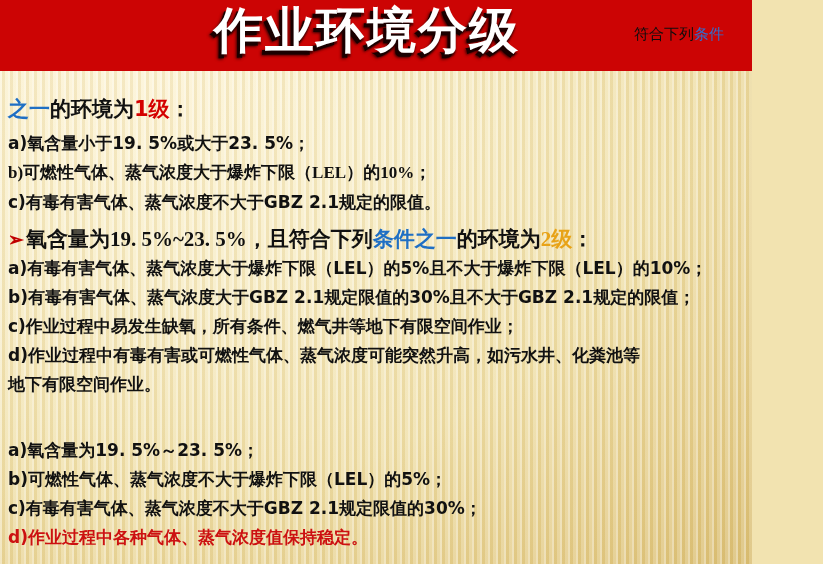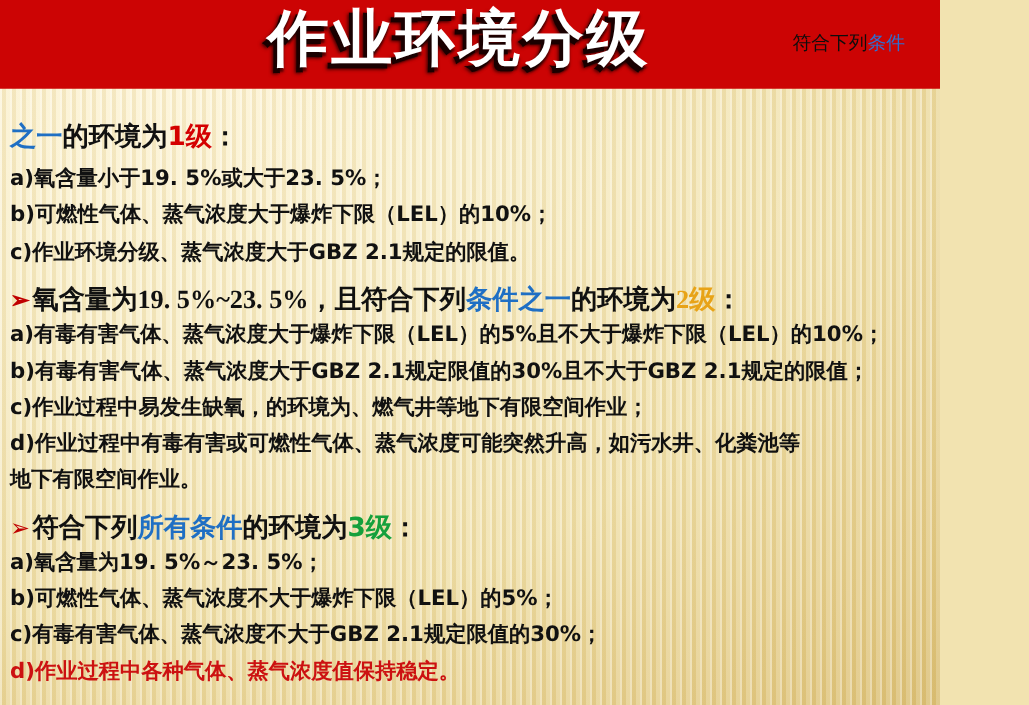--- a/index.html
+++ b/index.html
@@ -103,21 +103,21 @@
   .t-black  { color: #111111; }
   .t-blue   { color: #1f6fc4; }
   .t-red    { color: #d40000; }
   .t-orange { color: #e8a317; }
   .t-green  { color: #14a03c; }
   .t-darkred{ color: #cc1111; }
 
   
   .y1  { top: 15px; }
   .y2  { top: 51px; }
-  .y3  { top: 80px; }
+  .y3  { top: 80px; font-family: Liberation Serif, serif; }
   .y4  { top: 110px; }
   .y5  { top: 145px; font-family: Liberation Serif, serif; }
   .y6  { top: 176px; }
   .y7  { top: 205px; }
   .y8  { top: 234px; }
   .y9  { top: 263px; }
   .y10 { top: 292px; }
   .y11 { top: 328px; }
   .y12 { top: 358px; }
   .y13 { top: 387px; }
@@ -137,35 +137,32 @@
   </div>
 
   <div id="body-area">
 
     <div class="line head y1">
       <span class="t-blue">之一</span><span class="t-black">的环境为</span><span class="t-red">1级</span><span class="t-black">：</span>
     </div>
 
     <div class="line item y2 t-black">a)氧含量小于19. 5%或大于23. 5%；</div>
     <div class="line item y3 t-black">b)可燃性气体、蒸气浓度大于爆炸下限（LEL）的10%；</div>
-    <div class="line item y4 t-black">c)作业环境分级、蒸气浓度大于GBZ 2.1规定的限值。</div>
+    <div class="line item y4 t-black">c)有毒有害气体、蒸气浓度不大于GBZ 2.1规定的限值。</div>
 
     <div class="line head y5">
       <span class="bullet">➢</span><span class="t-black">氧含量为19. 5%~23. 5%，且符合下列</span><span class="t-blue">条件之一</span><span class="t-black">的环境为</span><span class="t-orange">2级</span><span class="t-black">：</span>
     </div>
 
     <div class="line item y6 t-black">a)有毒有害气体、蒸气浓度大于爆炸下限（LEL）的5%且不大于爆炸下限（LEL）的10%；</div>
     <div class="line item y7 t-black">b)有毒有害气体、蒸气浓度大于GBZ 2.1规定限值的30%且不大于GBZ 2.1规定的限值；</div>
-    <div class="line item y8 t-black">c)作业过程中易发生缺氧，的环境为、燃气井等地下有限空间作业；</div>
+    <div class="line item y8 t-black">c)作业过程中易发生缺氧，所有条件、燃气井等地下有限空间作业；</div>
     <div class="line item y10 t-black">地下有限空间作业。</div>
     <div class="line item y9 t-black">d)作业过程中有毒有害或可燃性气体、蒸气浓度可能突然升高，如污水井、化粪池等</div>
 
-    <div class="line head y11">
-      <span class="bullet">➢</span><span class="t-black">符合下列</span><span class="t-blue">所有条件</span><span class="t-black">的环境为</span><span class="t-green">3级</span><span class="t-black">：</span>
-    </div>
 
     <div class="line item y12 t-black">a)氧含量为19. 5%～23. 5%；</div>
     <div class="line item y13 t-black">b)可燃性气体、蒸气浓度不大于爆炸下限（LEL）的5%；</div>
     <div class="line item y14 t-black">c)有毒有害气体、蒸气浓度不大于GBZ 2.1规定限值的30%；</div>
     <div class="line item y15 t-darkred">d)作业过程中各种气体、蒸气浓度值保持稳定。</div>
 
   </div>
 </div>
 
 </body></html>

